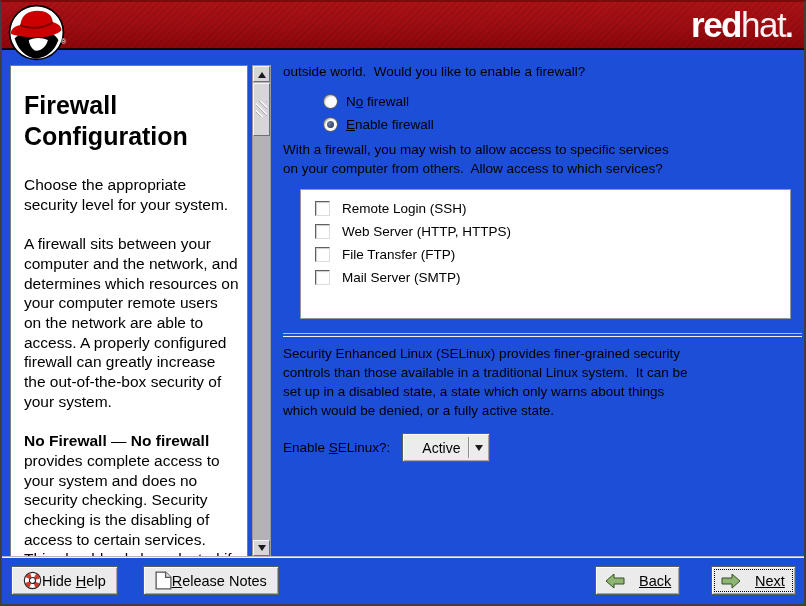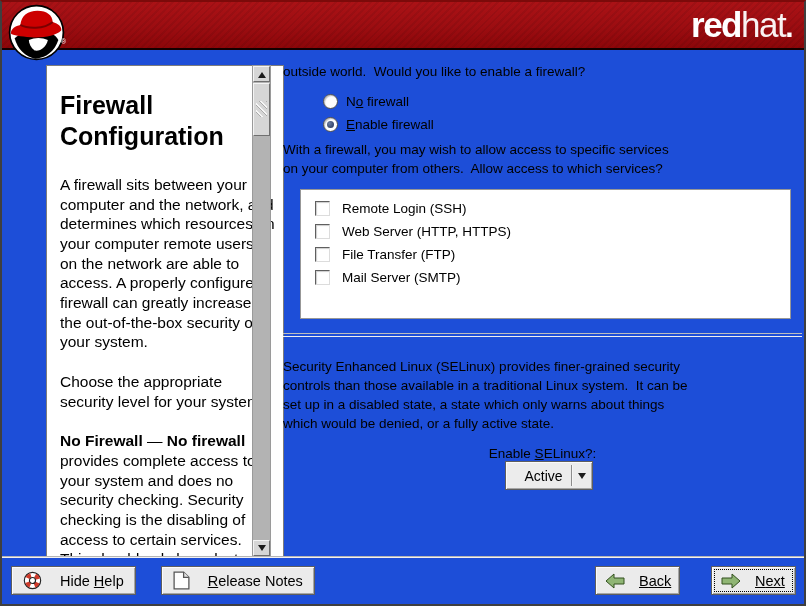--- a/index.html
+++ b/index.html
@@ -21,21 +21,21 @@
   .regmark{position:absolute;left:59px;top:36px;z-index:7;color:#fff;font-size:7px;}
   .wordmark{position:absolute;right:12px;top:3px;z-index:6;color:#fff;
     font-size:35px;letter-spacing:-1.5px;line-height:40px;}
   .wordmark .b{font-weight:bold;}
   .wordmark .l{font-weight:normal;opacity:.95;}
   .wordmark .dot{font-weight:bold;font-size:30px;}
   
   .help-panel{
     position:absolute;left:8px;top:63px;width:238px;height:492px;box-sizing:border-box;
     background:#fff;border:1px solid #7c7c7c;overflow:hidden;
-    padding:14px 8px 0 13px;font-size:15.5px;line-height:1.27;margin-left:36px;
+    padding:14px 8px 0 13px;font-size:15.5px;line-height:1.27;
   }
   .help-title{font-size:25px;font-weight:bold;line-height:1.22;margin:10px 0 24px 0;}
   .help-panel p{margin:0 0 20px 0;}
   .bold{font-weight:bold;}
   
   .scrollbar{position:absolute;left:250px;top:63px;width:19px;height:492px;
     background:#b3b3b3;border:1px solid #9a9a9a;box-sizing:border-box;}
   .sb-btn{position:absolute;left:0;width:17px;height:16px;background:#d6d6d6;
     border:1px solid;border-color:#f4f4f4 #6f6f6f #6f6f6f #f4f4f4;box-sizing:border-box;}
   .sb-up{top:0;}
@@ -60,33 +60,33 @@
   .radio-label,.chk-label{font-size:13.5px;}
   .mn{text-decoration:underline;}
   .svc-question{margin-top:2px;}
   .svc-box{margin:11px 0 0 17px;width:491px;height:130px;box-sizing:border-box;
     background:#fff;border:1px solid #979797;padding:7px 0 0 14px;}
   .chk-row{display:flex;align-items:center;height:23px;}
   .checkbox{width:13px;height:13px;background:#fff;border:1px solid;
     border-color:#5f5f5f #dcdcdc #dcdcdc #5f5f5f;box-shadow:inset 1px 1px 1px rgba(0,0,0,.2);
     margin-right:12px;flex:0 0 auto;}
   .hsep{margin-top:14px;height:2px;border-top:1px solid #bdbdbd;border-bottom:1px solid #efefef;}
-  .selinux-desc{margin-top:20px;}
-  .selinux-row{margin-top:13px;display:flex;align-items:center;font-size:13.5px;flex-direction:column;}
+  .selinux-desc{margin-top:7px;}
+  .selinux-row{margin-top:13px;display:flex;align-items:center;font-size:13.5px;}
   .combo{margin-left:12px;width:88px;height:29px;box-sizing:border-box;background:#ececec;
     border:1px solid #5e5e5e;box-shadow:inset 1px 1px 0 #fafafa,inset -1px -1px 0 #a6a6a6;
     display:flex;align-items:center;cursor:default;}
   .combo-text{flex:1;padding-left:19px;font-size:14px;}
   .combo-sep{width:1px;align-self:stretch;margin:3px 0;background:#8d8d8d;box-shadow:1px 0 0 #f5f5f5;}
   .combo-arrow-wrap{width:20px;display:flex;justify-content:center;}
   .chev-down{width:0;height:0;border:4px solid transparent;border-top:6px solid #1c1c1c;margin-top:5px;}
   
   .footer{position:absolute;left:0;right:0;bottom:0;height:47px;
     border-top:1px solid #b5b5b5;box-shadow:inset 0 1px 0 #f1f1f1;}
-  .btn{height:29px;box-sizing:border-box;display:inline-flex;align-items:center;gap:18px;
+  .btn{height:29px;box-sizing:border-box;display:inline-flex;align-items:center;gap:0;
     padding:0 11px;background:#ebebeb;border:1px solid #5e5e5e;
     box-shadow:inset 1px 1px 0 #fbfbfb,inset -1px -1px 0 #a6a6a6;
     font-size:14.5px;cursor:default;position:relative;}
   .btn .lbl{white-space:pre;}
   .footer-left{position:absolute;left:9px;top:9px;display:flex;gap:25px;}
   .footer-right{position:absolute;right:8px;top:9px;display:flex;gap:31px;text-decoration:underline;}
   .btn-back,.btn-next{width:85px;justify-content:flex-start;gap:14px;padding-left:9px;}
   .btn-next{outline:1px dotted #000;outline-offset:-4px;}
   .icon{flex:0 0 auto;display:inline-flex;}
 </style>
@@ -105,22 +105,22 @@
       <path d="M22 38 C28 35 36 35 42 38 C40 46 34 50 28 49 C24 46 22 42 22 38 Z" fill="#fff"></path>
       <path d="M3 31 C3 26 8 23 13 22 C14 12 21 7 31 7 C41 7 47 12 47 19 C53 21 57 24 56 28 C50 34 36 36 24 35 C13 34 5 33 3 31 Z" fill="#cc0000"></path>
       <path d="M13 22 C20 26 38 27 47 19" fill="none" stroke="#7a0000" stroke-width="2"></path>
     </svg>
   </div>
   <span class="regmark">®</span>
   <div class="wordmark"><span class="b">red</span><span class="l">hat</span><span class="dot">.</span></div>
 
   <div class="help-panel">
     <div class="help-title">Firewall Configuration</div>
+    <p>Choose the appropriate security level for your system.</p>
     <p>A firewall sits between your computer and the network, and determines which resources on your computer remote users on the network are able to access. A properly configured firewall can greatly increase the out-of-the-box security of your system.</p>
-    <p>Choose the appropriate security level for your system.</p>
     <p><span class="bold">No Firewall</span><span> — </span><span class="bold">No firewall</span><span> provides complete access to your system and does no security checking. Security checking is the disabling of access to certain services. This should only be selected if you are running on a trusted</span></p>
   </div>
 
   <div class="scrollbar">
     <div class="sb-btn sb-up">
         <div class="tri-up"></div>
       </div>
     <div class="sb-thumb"></div>
     <div class="sb-btn sb-down">
         <div class="tri-down"></div>

